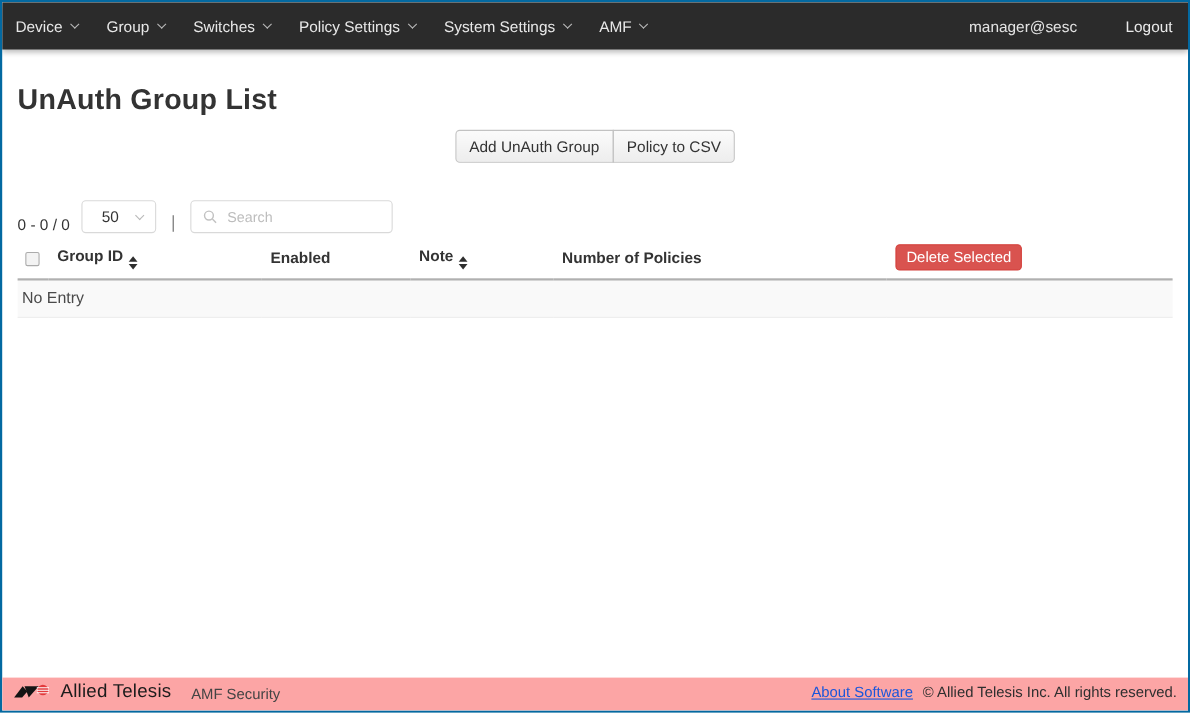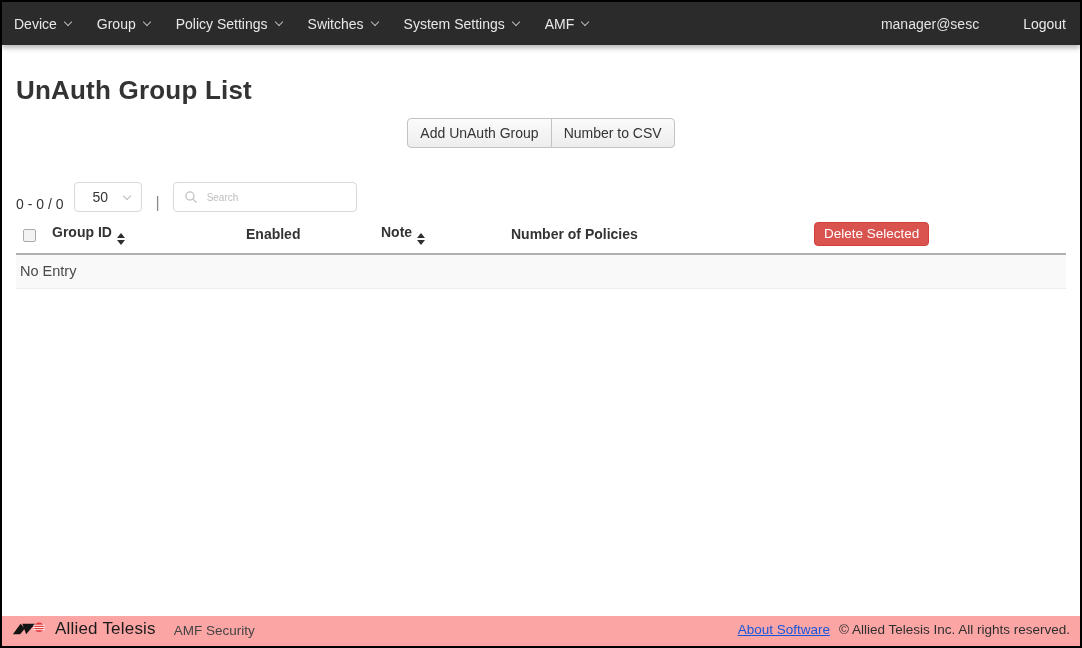--- a/index.html
+++ b/index.html
@@ -1,21 +1,21 @@
 <!DOCTYPE html>
 <html><head>
 <meta charset="utf-8">
 <style>
   * { box-sizing: border-box; }
   html,body { margin:0; padding:0; background:#e9e9e9; }
   body { font-family:"Liberation Sans", sans-serif; }
 
   .window {
     width:1082px; height:648px; margin:0 auto;
-    border:2px solid #000000; background:#fff;
+    border:2px solid #0369a1; background:#fff;
     display:flex; flex-direction:column; overflow:hidden;
   }
 
   
   .navbar {
     height:43px; flex:0 0 43px; background:#2b2b2b; color:#e8e8e8;
     display:flex; align-items:stretch; font-size:14px;
     box-shadow:0 3px 5px rgba(0,0,0,.28); position:relative; z-index:3;
   }
   .nav-item {
@@ -59,21 +59,21 @@
     display:flex; align-items:center; justify-content:space-between;
     padding:0 11px 0 17px; cursor:pointer; background:#fff; color:#333;
   }
   .page-size .chev { border-color:#b9b9b9; margin-top:-2px; }
   .sep { color:#8a8a8a; font-size:16px; padding:0 2px; }
   .searchbox {
     width:184px; height:30px; border:1px solid #d9d9d9; border-radius:4px;
     display:flex; align-items:center; padding:0 10px; gap:7px; background:#fff;
   }
   .searchbox input {
-    border:none; outline:none; flex:1; min-width:0; font-size:10px;
+    border:none; outline:none; flex:1; min-width:0; font-size:13px;
     color:#333; font-family:"Liberation Sans", sans-serif; background:transparent;
   }
   .searchbox input::placeholder { color:#bdbdbd; }
 
   
   .table-wrap { margin-top:8px; }
   table { width:100%; border-collapse:collapse; table-layout:fixed; }
   th {
     text-align:left; font-size:14px; font-weight:700; color:#333;
     padding:2px 0 7px 8px; border-bottom:2px solid #b0b0b0; vertical-align:middle;
@@ -126,25 +126,25 @@
   <div class="navbar">
     <div class="nav-item">
       <span>Device</span>
       <span class="chev"></span>
     </div>
     <div class="nav-item">
       <span>Group</span>
       <span class="chev"></span>
     </div>
     <div class="nav-item">
+      <span>Switches</span>
+      <span class="chev"></span>
+    </div>
+    <div class="nav-item">
       <span>Policy Settings</span>
-      <span class="chev"></span>
-    </div>
-    <div class="nav-item">
-      <span>Switches</span>
       <span class="chev"></span>
     </div>
     <div class="nav-item">
       <span>System Settings</span>
       <span class="chev"></span>
     </div>
     <div class="nav-item">
       <span>AMF</span>
       <span class="chev"></span>
     </div>
@@ -152,21 +152,21 @@
       <span class="nav-user">manager@sesc</span>
       <span class="nav-logout">Logout</span>
     </div>
   </div>
 
   <div class="main">
     <h1 class="page-title">UnAuth Group List</h1>
 
     <div class="actions-row">
       <button class="btn-default first">Add UnAuth Group</button>
-      <button class="btn-default last">Number to CSV</button>
+      <button class="btn-default last">Policy to CSV</button>
     </div>
 
     <div class="toolbar">
       <span class="range">0 - 0 / 0</span>
       <div class="page-size">
         <span>50</span>
         <span class="chev"></span>
       </div>
       <span class="sep">|</span>
       <div class="searchbox">

